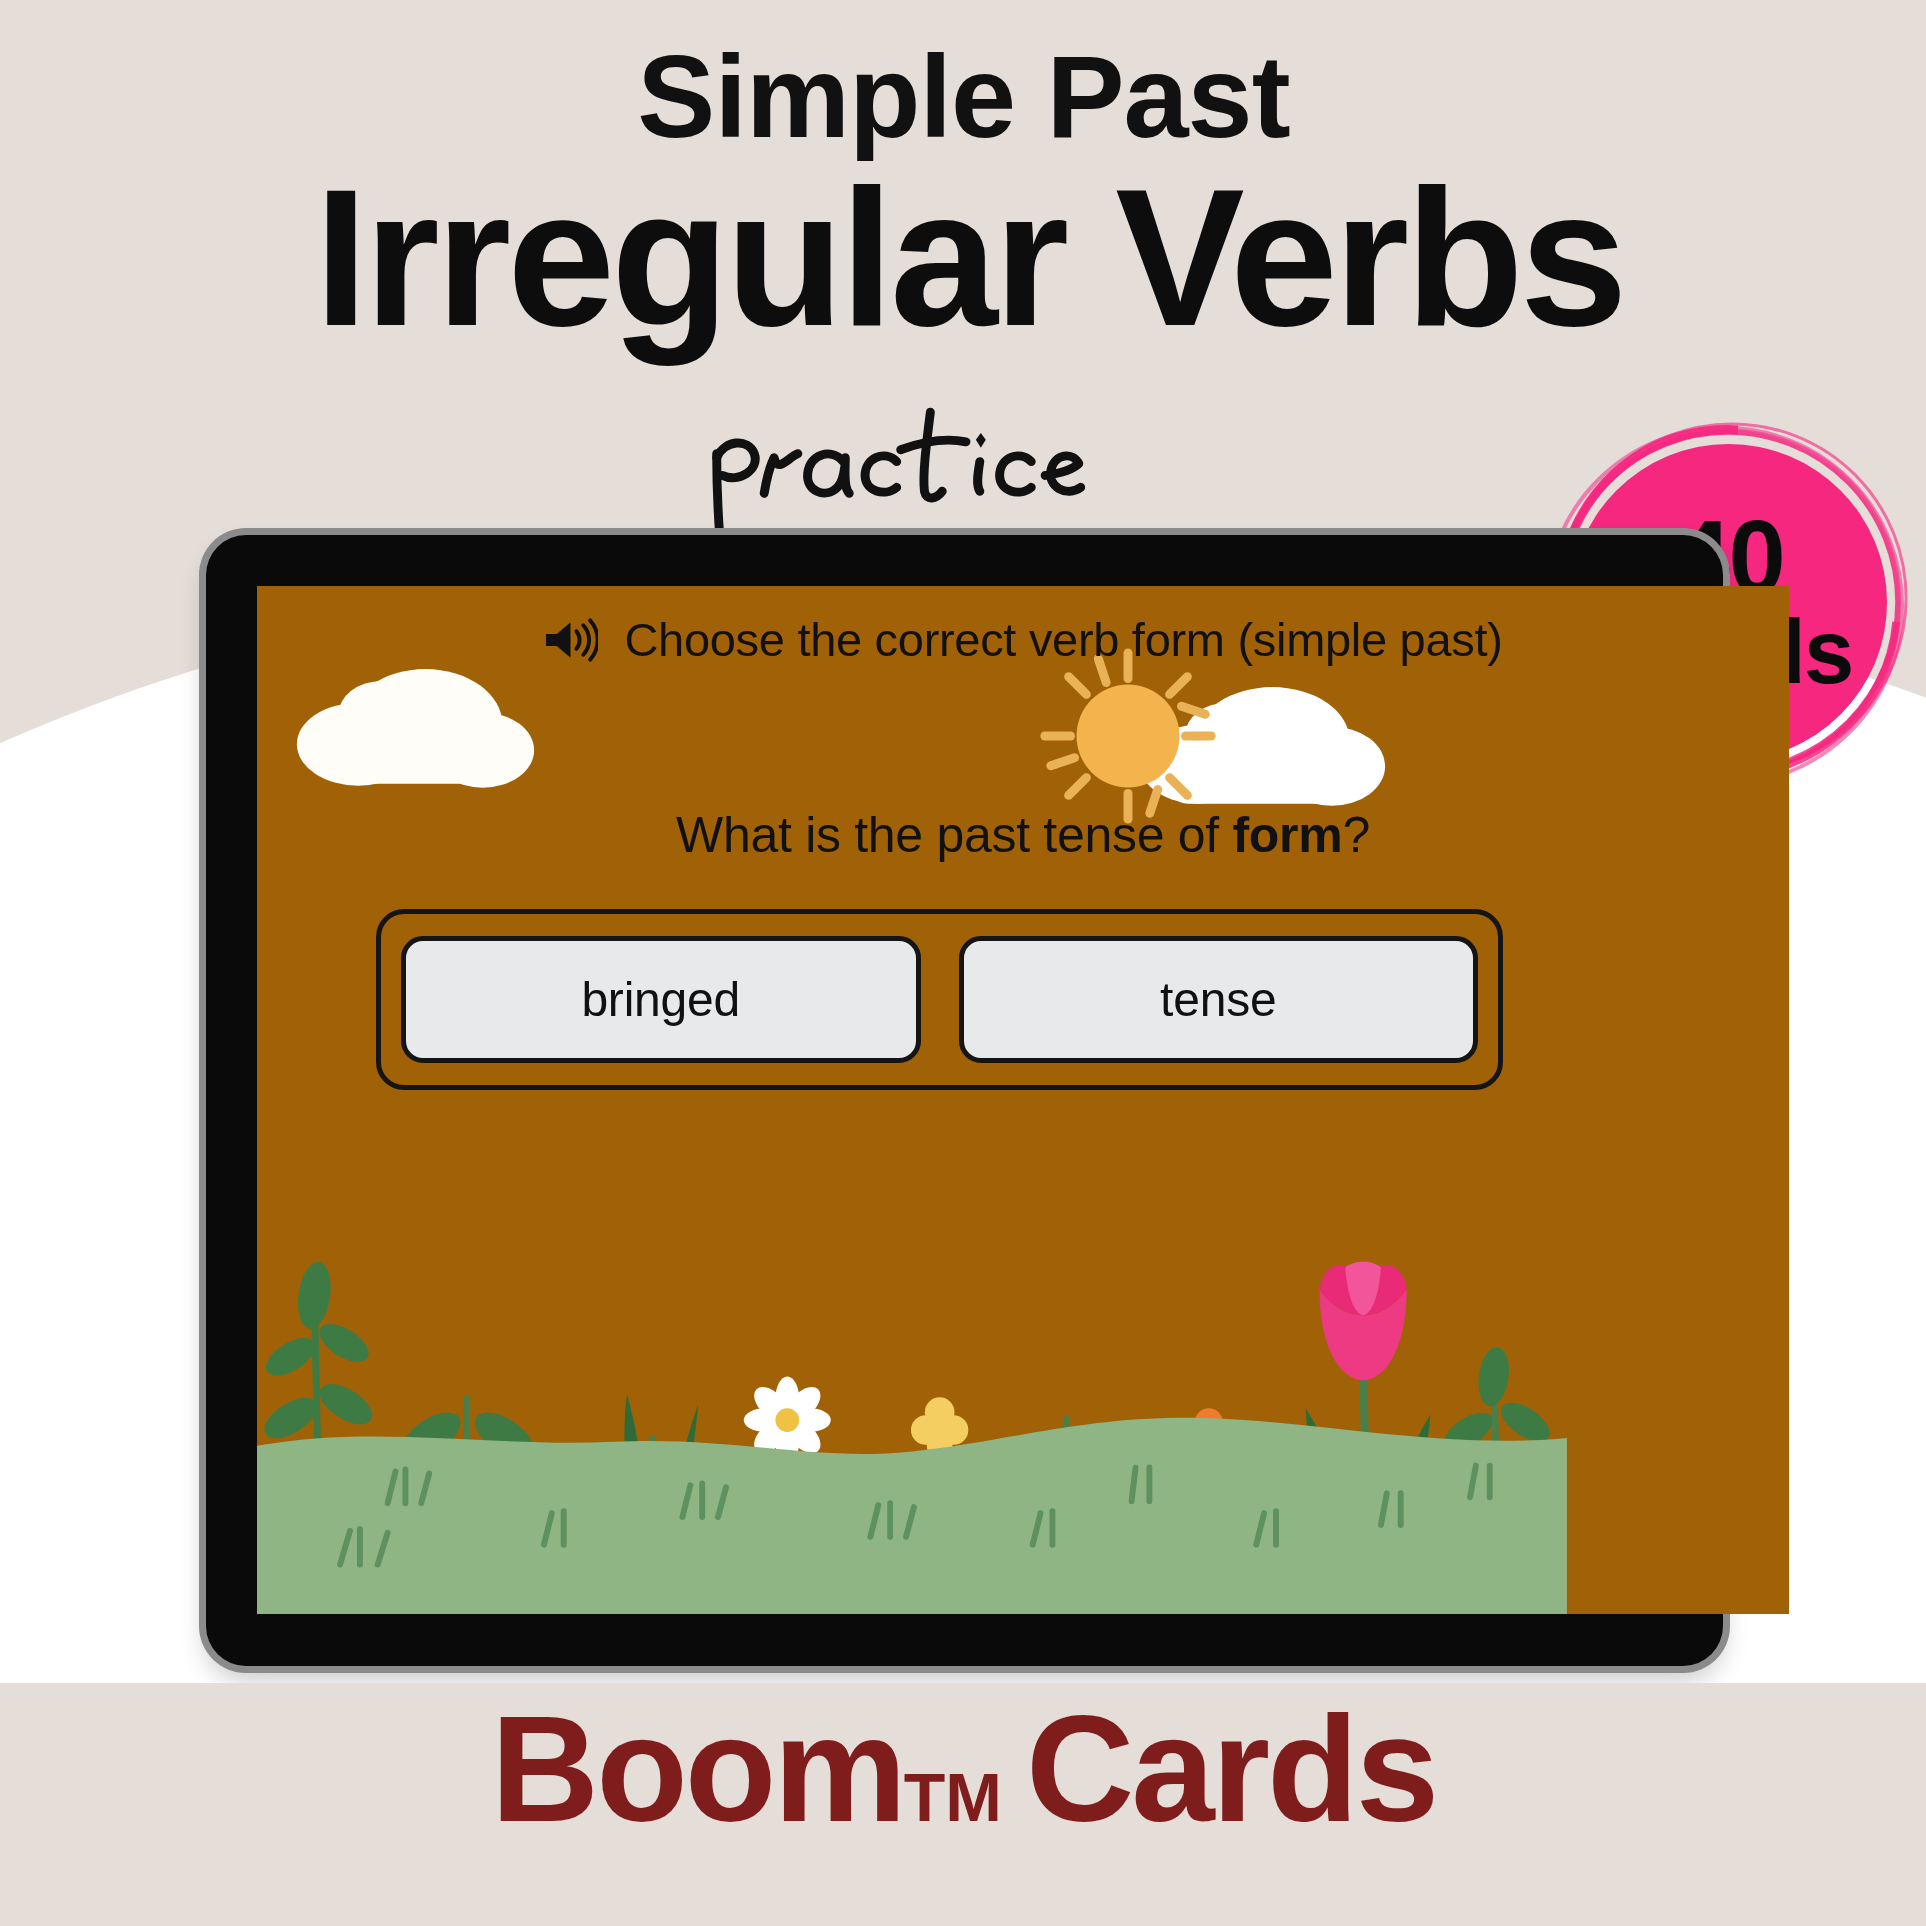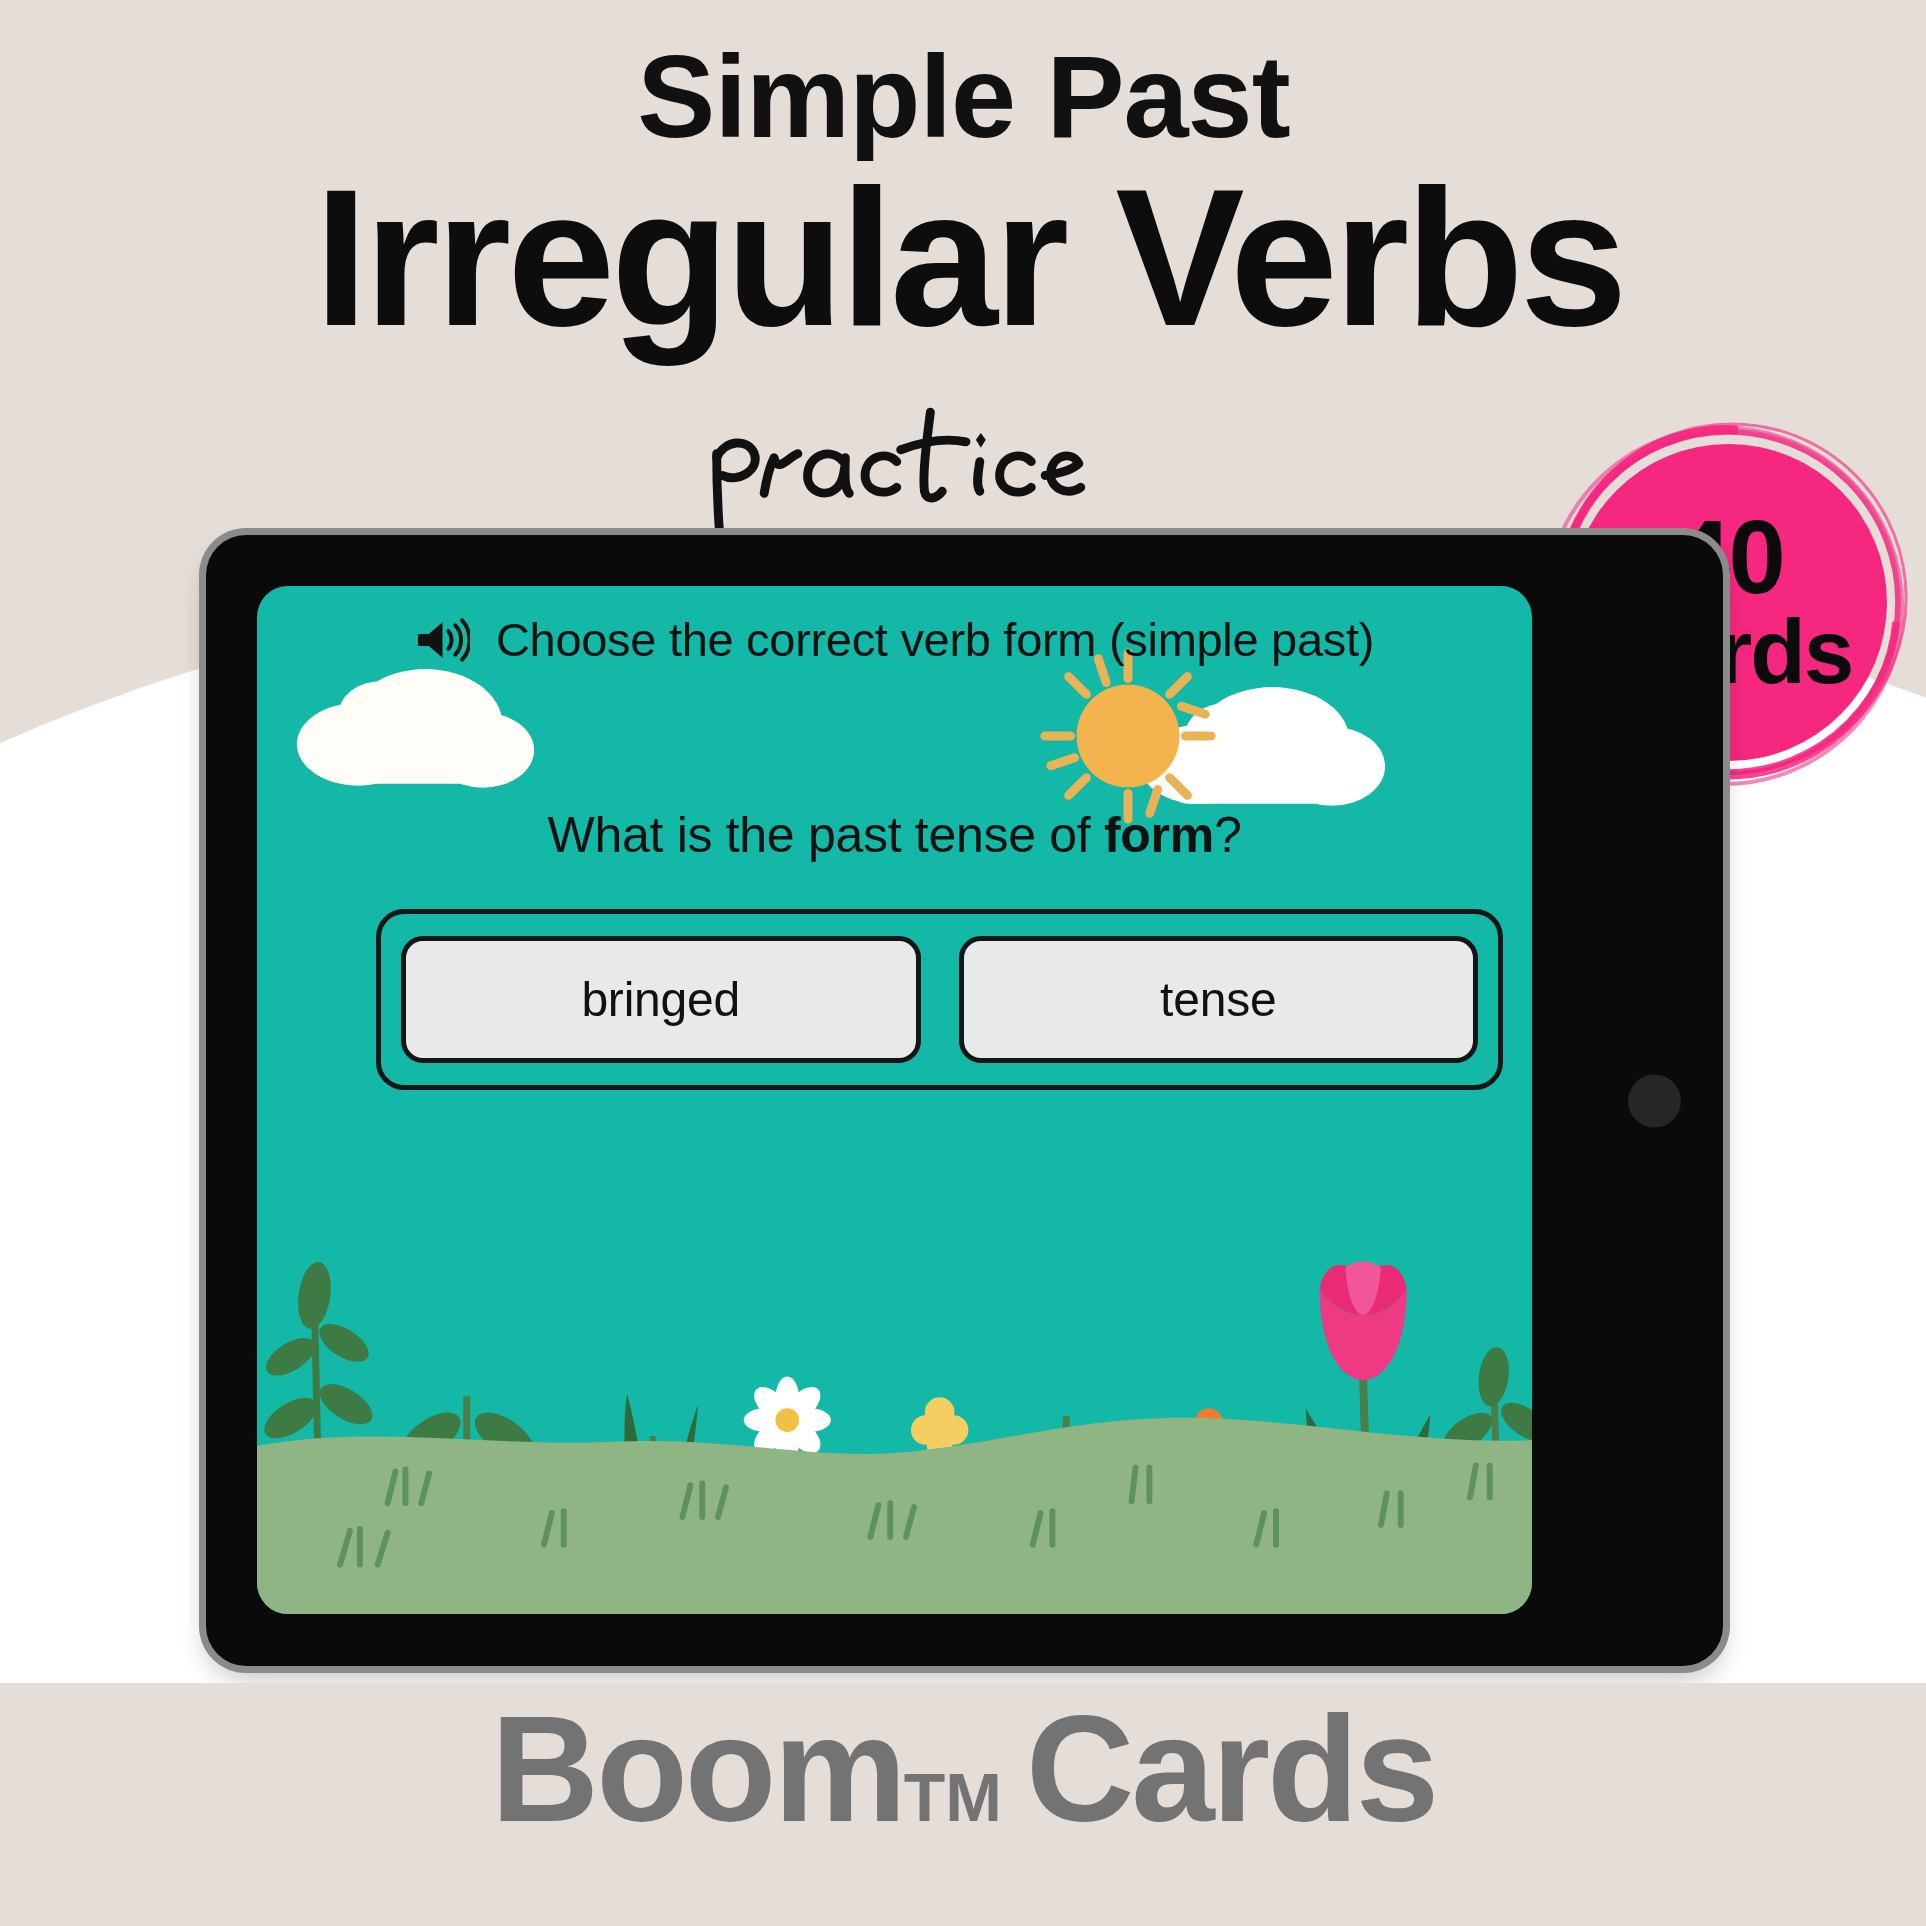--- a/index.html
+++ b/index.html
@@ -65,22 +65,22 @@
     position:absolute;left:206px;top:535px;width:1517px;height:1131px;
     background:#0A0A0A;border-radius:40px;
     box-shadow:0 0 0 7px #8B8B8B, 0 14px 26px rgba(0,0,0,.22);
   }
   #tablet-home-button{
     position:absolute;right:42px;top:50%;transform:translateY(-50%);
     width:53px;height:53px;border-radius:50%;background:#262626;
   }
   #tablet-screen{
     position:absolute;left:51px;top:51px;
-    width:1275px;height:1028px;
-    background:#14b8a6;overflow:hidden;border-radius:31px;
+    width:1532px;height:1028px;
+    background:#a16207;overflow:hidden;
   }
 
   
   #card-header{
     position:absolute;left:0;right:0;top:26px;
     display:flex;align-items:center;justify-content:center;gap:26px;
     z-index:6;
   }
   #speaker-icon{flex:0 0 auto;}
   #card-prompt{
@@ -372,19 +372,19 @@
         <path d="M1226 352 L1232 320"></path>
           <path d="M1246 352 L1246 320"></path>
       </g>
     </svg>
 
   </div>
 </div>
 
 <div id="bg-bottom-band">
   <div style="display:flex;align-items:baseline;justify-content:center;height:100%;
-              font-size:150px;font-weight:700;color:#737373;letter-spacing:-3px;">
+              font-size:150px;font-weight:700;color:#7f1d1d;letter-spacing:-3px;">
     <span>Boom</span>
       <sup style="font-size:68px;font-weight:700;letter-spacing:0;vertical-align:super;">TM</sup>
       <span style="margin-left:24px;">Cards</span>
   </div>
 </div>
 
 
 </body></html>

